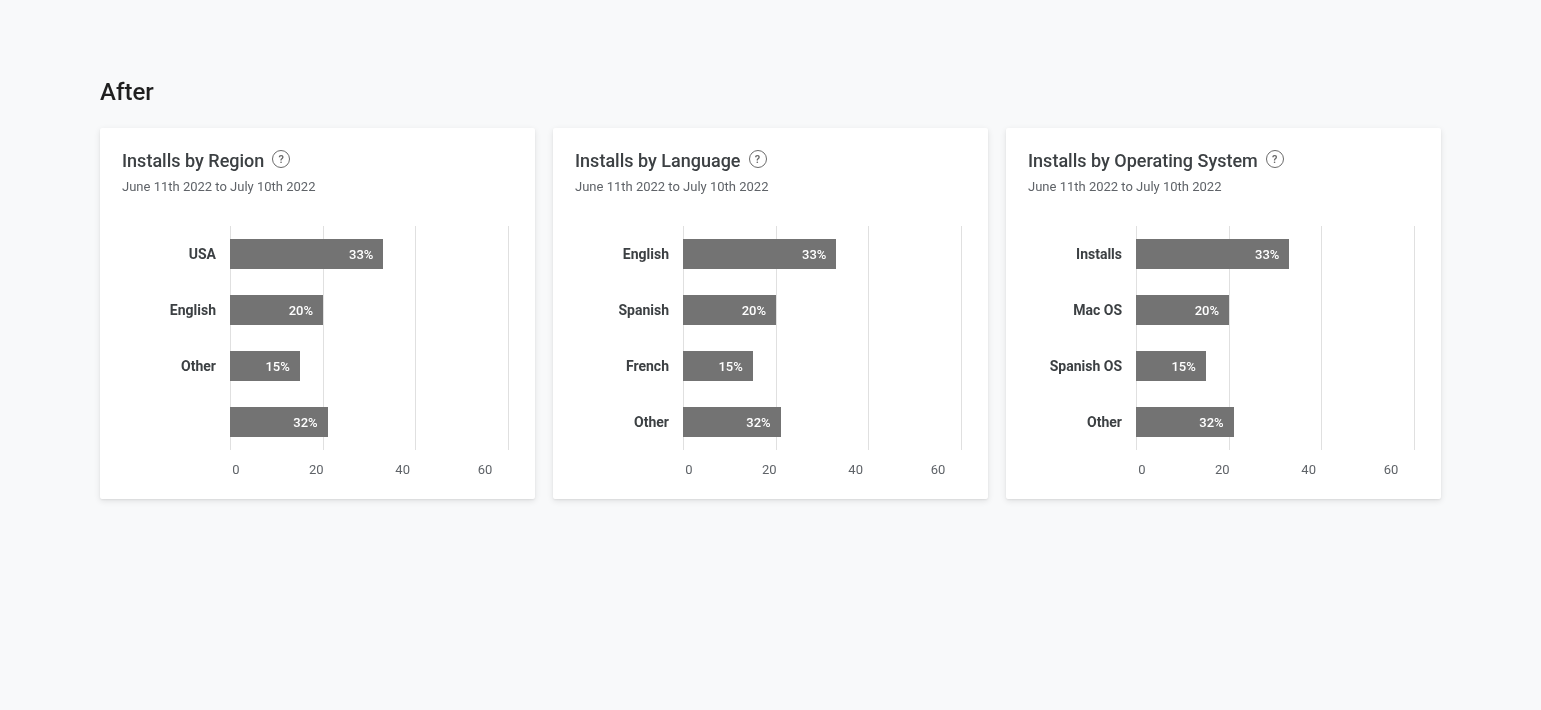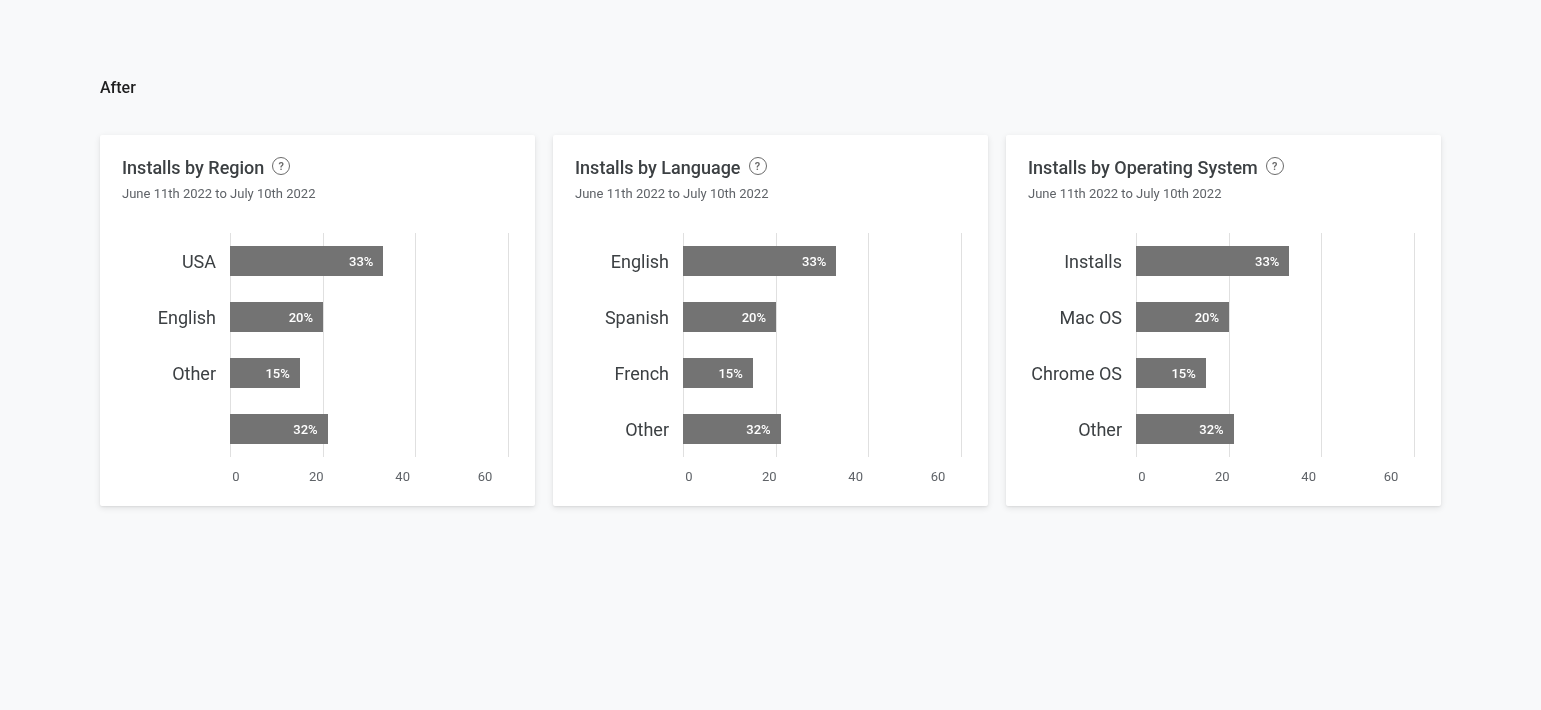--- a/index.html
+++ b/index.html
@@ -7,24 +7,24 @@
     background: #f8f9fa;
     font-family: Roboto, "Helvetica Neue", Arial, sans-serif;
     width: 1541px;
     height: 710px;
     overflow: hidden;
   }
   .page {
     padding: 78px 100px 0 100px;
   }
   .page-title {
-    font-size: 16px;
+    font-size: 24px;
     font-weight: 500;
     color: #1f1f1f;
-    margin-bottom: 38px;
+    margin-bottom: 22px;
   }
   .cards {
     display: flex;
     gap: 18px;
   }
   .card {
     background: #fff;
     width: 438px;
     box-shadow: 0 2px 6px rgba(0,0,0,0.10), 0 1px 2px rgba(0,0,0,0.06);
     border-radius: 2px;
@@ -68,22 +68,23 @@
     width: 108px;
     display: flex;
     flex-direction: column;
   }
   .y-label {
     height: 56px;
     display: flex;
     align-items: center;
     justify-content: flex-end;
     padding-right: 14px;
-    font-size: 18px;
+    font-size: 14px;
     color: #3c4043;
+    font-weight: bold;
   }
   .plot {
     position: relative;
     flex: 1;
   }
   .gridlines {
     position: absolute;
     left: 0; top: 0;
     width: 100%; height: 224px;
     display: flex;
@@ -245,21 +246,21 @@
         <div class="card-title-row">
           <div class="card-title">Installs by Operating System</div>
           <span class="help-icon">?</span>
         </div>
         <div class="card-subtitle">June 11th 2022 to July 10th 2022</div>
         <div class="chart">
           <div class="chart-body">
             <div class="y-labels">
               <div class="y-label">Installs</div>
               <div class="y-label">Mac OS</div>
-              <div class="y-label">Chrome OS</div>
+              <div class="y-label">Spanish OS</div>
               <div class="y-label">Other</div>
             </div>
             <div class="plot">
               <div class="gridlines">
                 <div class="gridline"></div>
                 <div class="gridline"></div>
                 <div class="gridline"></div>
                 <div class="gridline"></div>
               </div>
               <div class="bars">

